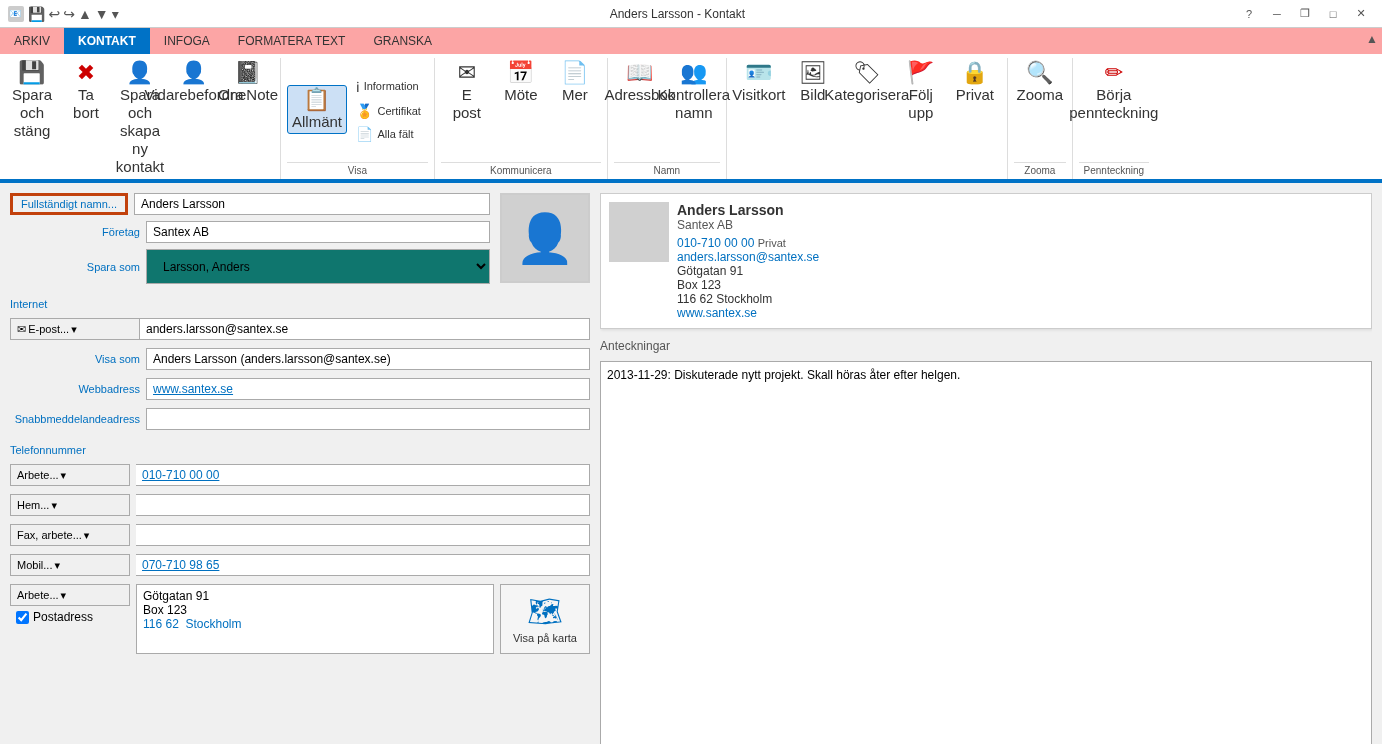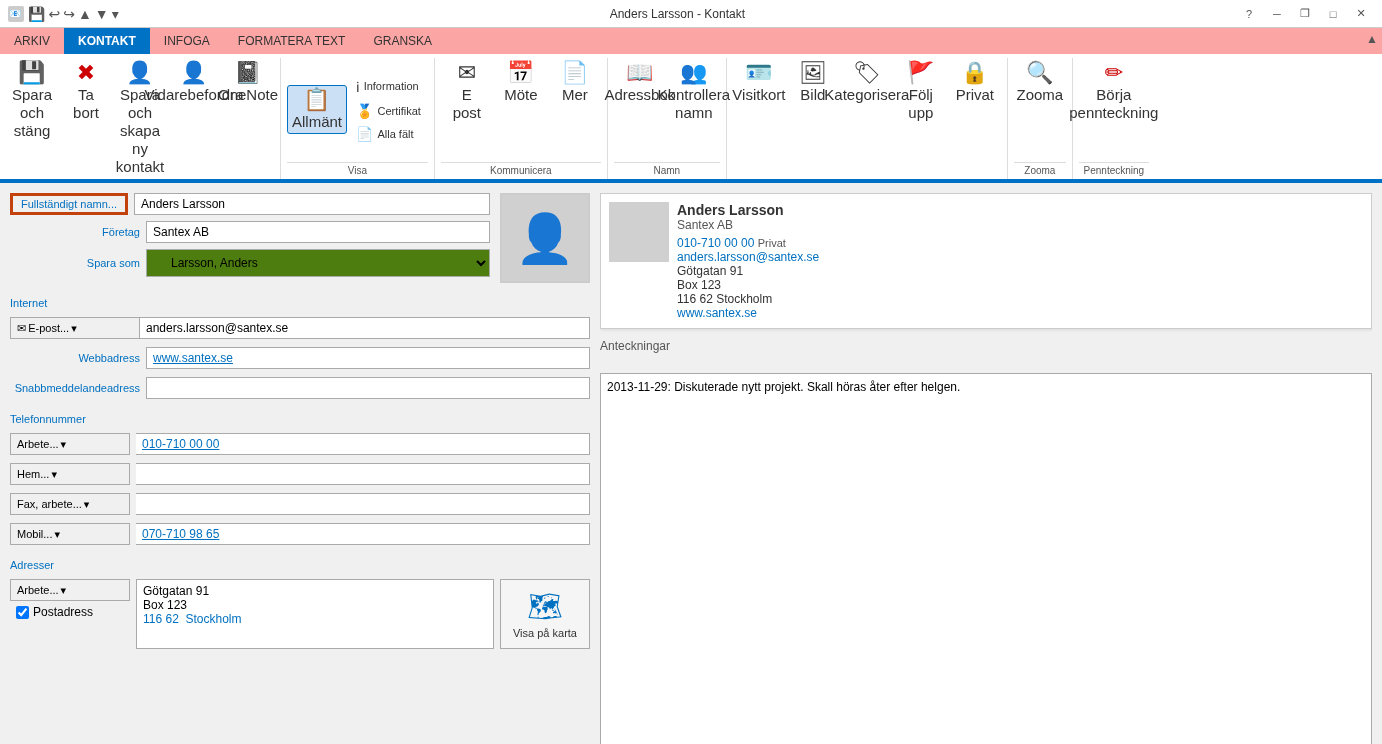--- a/index.html
+++ b/index.html
@@ -67,22 +67,22 @@
     
     .contact-form { flex: 0 0 580px; display: flex; flex-direction: column; gap: 8px; }
 
     .form-row { display: flex; align-items: center; gap: 6px; }
     .form-label { font-size: 11px; color: #0070c0; width: 130px; text-align: right; flex-shrink: 0; }
     .form-input {
       flex: 1; height: 22px; border: 1px solid #aaa; padding: 2px 6px;
       font-size: 12px; font-family: inherit; background: #fff;
     }
     .form-select {
-      flex: 1; height: 28px; border: 1px solid #aaa; padding: 2px 20px;
-      font-size: 12px; font-family: inherit; background: #4d7c0f; cursor: pointer;
+      flex: 1; height: 35px; border: 1px solid #aaa; padding: 2px 12px;
+      font-size: 12px; font-family: inherit; background: #0f766e; cursor: pointer;
     }
 
     .form-fullname-btn {
       background: #f0f0f0; border: 3px solid #c2410c; padding: 2px 8px;
       font-size: 11px; cursor: pointer; color: #0070c0; width: 118px; text-align: center; flex-shrink: 0;
     }
 
     .email-row { display: flex; align-items: center; gap: 0; }
     .email-dropdown-btn {
       display: flex; align-items: center; gap: 2px;
@@ -128,21 +128,21 @@
     .card-info { flex: 1; }
     .card-name { font-size: 14px; font-weight: bold; color: #333; }
     .card-company { font-size: 12px; color: #555; }
     .card-phone-work { font-size: 12px; color: #0070c0; }
     .card-phone-mob { font-size: 12px; color: #0070c0; }
     .card-email { font-size: 12px; color: #0070c0; }
     .card-addr { font-size: 12px; color: #333; }
     .card-web { font-size: 12px; color: #0070c0; }
 
     .notes-area { flex: 1; display: flex; flex-direction: column; min-height: 0; }
-    .notes-label { font-size: 12px; color: #555; margin-bottom: 20px; }
+    .notes-label { font-size: 12px; color: #555; margin-bottom: 8px; }
     .notes-box {
       flex: 1; border: 1px solid #aaa; background: #fff; padding: 6px;
       font-size: 12px; resize: none; font-family: inherit; min-height: 200px;
     }
 
     .link-like { color: #0070c0; text-decoration: underline; cursor: pointer; }
 
     .addr-map-area { display: flex; gap: 6px; align-items: stretch; }
     .addr-text-content { flex: 1; border: 1px solid #aaa; background: #fff; min-height: 70px; padding: 4px 6px; font-size: 12px; }
     .addr-map-btn-box {
@@ -355,20 +355,24 @@
 
     <div class="form-row email-row">
       <button class="email-dropdown-btn">
         <span>✉</span>
         <span>E-post...</span>
         <span>▾</span>
       </button>
       <input class="form-input" type="email" style="flex: 1 1 0%; margin-left: 0px; border-left: none;" value="anders.larsson@santex.se">
     </div>
 
+    <div class="form-row">
+      <span class="form-label">Visa som</span>
+      <input class="form-input" type="text" value="Anders Larsson (anders.larsson@santex.se)" style="">
+    </div>
 
     <div class="form-row">
       <span class="form-label">Webbadress</span>
       <input class="form-input link-like" type="text" value="www.santex.se" style="">
     </div>
 
     <div class="form-row">
       <span class="form-label">Snabbmeddelandeadress</span>
       <input class="form-input" type="text" style="">
     </div>
@@ -397,21 +401,20 @@
       <input class="form-input" type="text" style="border-left: none;">
     </div>
     <div class="form-row">
       <button class="phone-dropdown-btn">
         <span>Mobil...</span>
         <span>▾</span>
       </button>
       <input class="form-input link-like" type="text" value="070-710 98 65" style="border-left: none;">
     </div>
 
-    <div class="section-title">Adresser</div>
 
     <div class="form-row" style="align-items:flex-start">
       <div style="display:flex;flex-direction:column;gap:4px;flex-shrink:0">
         <button class="addr-dropdown-btn">
           <span>Arbete...</span>
           <span>▾</span>
         </button>
         <div class="postadress-row">
           <input type="checkbox" checked="" style="">
           <span>Postadress</span>

